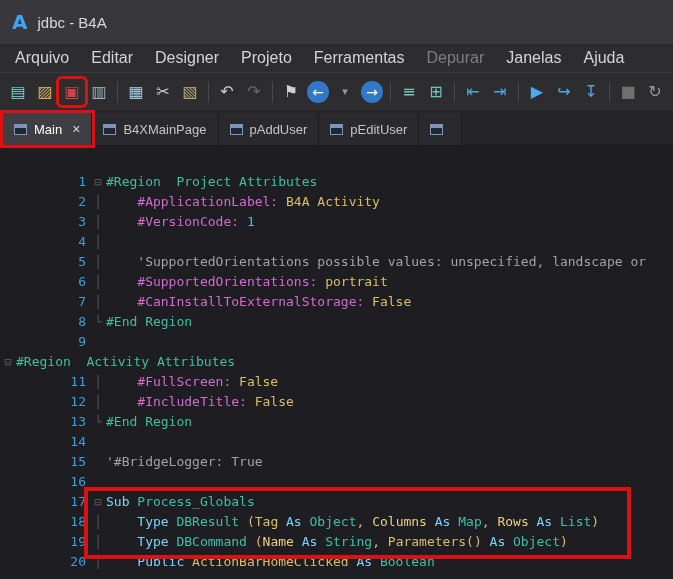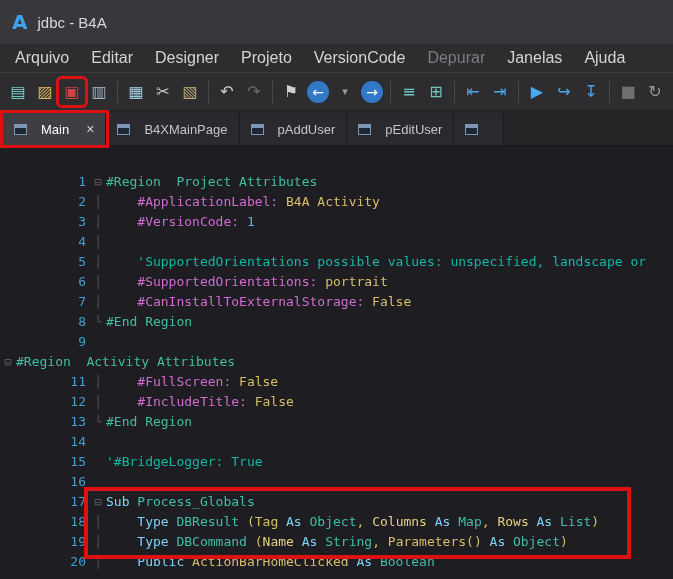--- a/index.html
+++ b/index.html
@@ -15,34 +15,34 @@
   .menu-item.disabled{color:#7d7d82}
 
   .toolbar{height:38px;background:#2d2d30;border-top:1px solid #3a3a3e;display:flex;align-items:center;padding:0 5px;gap:1px}
   .tbi{width:26px;height:26px;flex:0 0 26px;display:flex;align-items:center;justify-content:center;font-size:16px;font-family:"DejaVu Sans",sans-serif;border-radius:3px}
   .tbi.circ{width:22px;height:22px;flex:0 0 22px;margin:0 2px;border-radius:50%;background:#3178c6;color:#fff !important;font-size:14px}
   .tbi.small{font-size:11px}
   .tbi.annotated{outline:3px solid #dd1111;outline-offset:0}
   .tb-sep{width:1px;height:22px;background:#47474c;margin:0 4px;flex:0 0 1px}
 
   .tabbar{height:36px;background:#252528;display:flex;align-items:flex-end;padding-left:3px;border-bottom:1px solid #19191c}
-  .tab{height:32px;display:flex;align-items:center;gap:14px;padding:0 11px;background:#2a2a2e;border-right:1px solid #1b1b1e;color:#c4c4c8;font-size:13px;white-space:nowrap;cursor:default}
+  .tab{height:32px;display:flex;align-items:center;gap:7px;padding:0 11px;background:#2a2a2e;border-right:1px solid #1b1b1e;color:#c4c4c8;font-size:13px;white-space:nowrap;cursor:default}
   .tab.active{background:#3e3e44;color:#ffffff}
   .tab.annotated{outline:3px solid #dd1111;outline-offset:0;z-index:3}
   .tab-ico{width:13px;height:11px;border:1px solid #7d96b8;background:#1e2733;position:relative;flex:0 0 13px}
   .tab-ico::before{content:"";position:absolute;left:0;right:0;top:0;height:3px;background:#7d96b8}
   .tab-close{color:#d8d8d8;font-size:14px;margin-left:3px}
 
   .editor{position:absolute;top:146px;left:0;right:0;bottom:0;background:#1e1e22;padding-top:26px;overflow:hidden}
   .code-line{height:20px;display:flex;font-family:"DejaVu Sans Mono",monospace;font-size:13px;line-height:20px}
   .ln{width:90px;flex:0 0 90px;text-align:right;padding-right:4px;color:#3f9fd0}
   .fold{width:16px;flex:0 0 16px;text-align:center;color:#55555e;font-size:12px}
   .code{white-space:pre}
   .c-region{color:#3fbf9f}
-  .c-cmt{color:#14b8a6}
+  .c-cmt{color:#a3a3a3}
   .c-dir{color:#d06bd0}
   .c-kw{color:#7dd3fc}
   .c-val{color:#d8bd6a}
   .c-num{color:#5fb0e8}
   .c-type{color:#3fbfa8;font-weight:normal}
   .c-id{color:#d8bd6a}
   .c-idb{color:#e8d080;font-weight:normal}
 
   .annotation{position:absolute;border:4px solid #dd1111;pointer-events:none;z-index:10}
 </style>
@@ -52,21 +52,21 @@
 <div class="titlebar">
   <span class="logo">A</span>
   <span class="title">jdbc - B4A</span>
 </div>
 
 <div class="menubar">
     <div class="menu-item">Arquivo</div>
     <div class="menu-item">Editar</div>
     <div class="menu-item">Designer</div>
     <div class="menu-item">Projeto</div>
-    <div class="menu-item">VersionCode</div>
+    <div class="menu-item">Ferramentas</div>
     <div class="menu-item disabled">Depurar</div>
     <div class="menu-item">Janelas</div>
     <div class="menu-item">Ajuda</div>
   </div>
 
 <div class="toolbar">
     <div class="tbi" style="color: rgb(111, 197, 189);">▤</div>
     <div class="tbi" style="color: rgb(216, 179, 95);">▨</div>
     <div class="tbi annotated" style="color: rgb(204, 68, 68);">▣</div>
     <div class="tbi" style="color: rgb(159, 176, 192);">▥</div>

